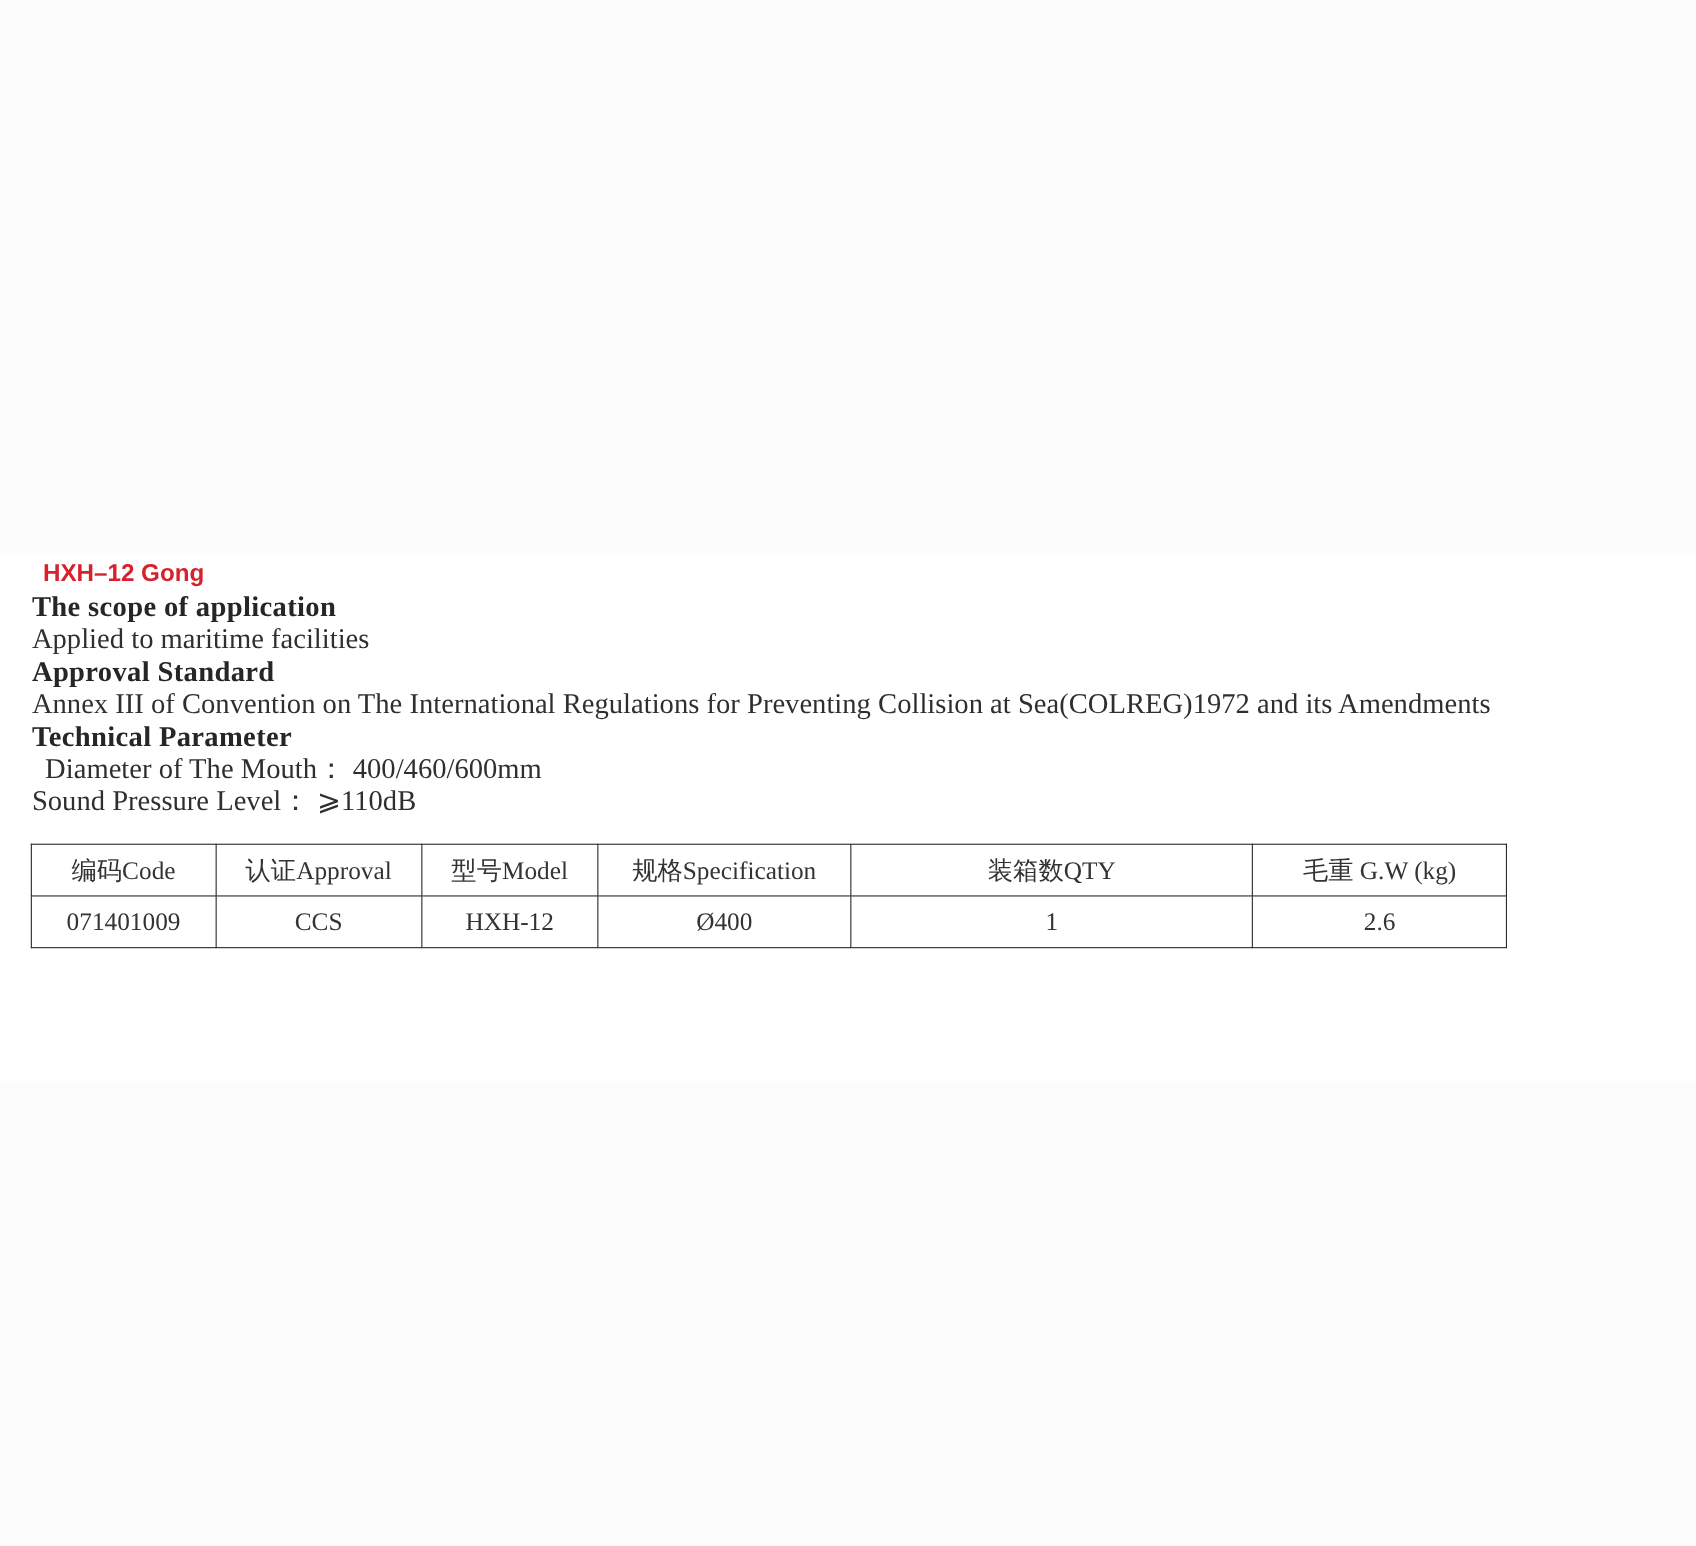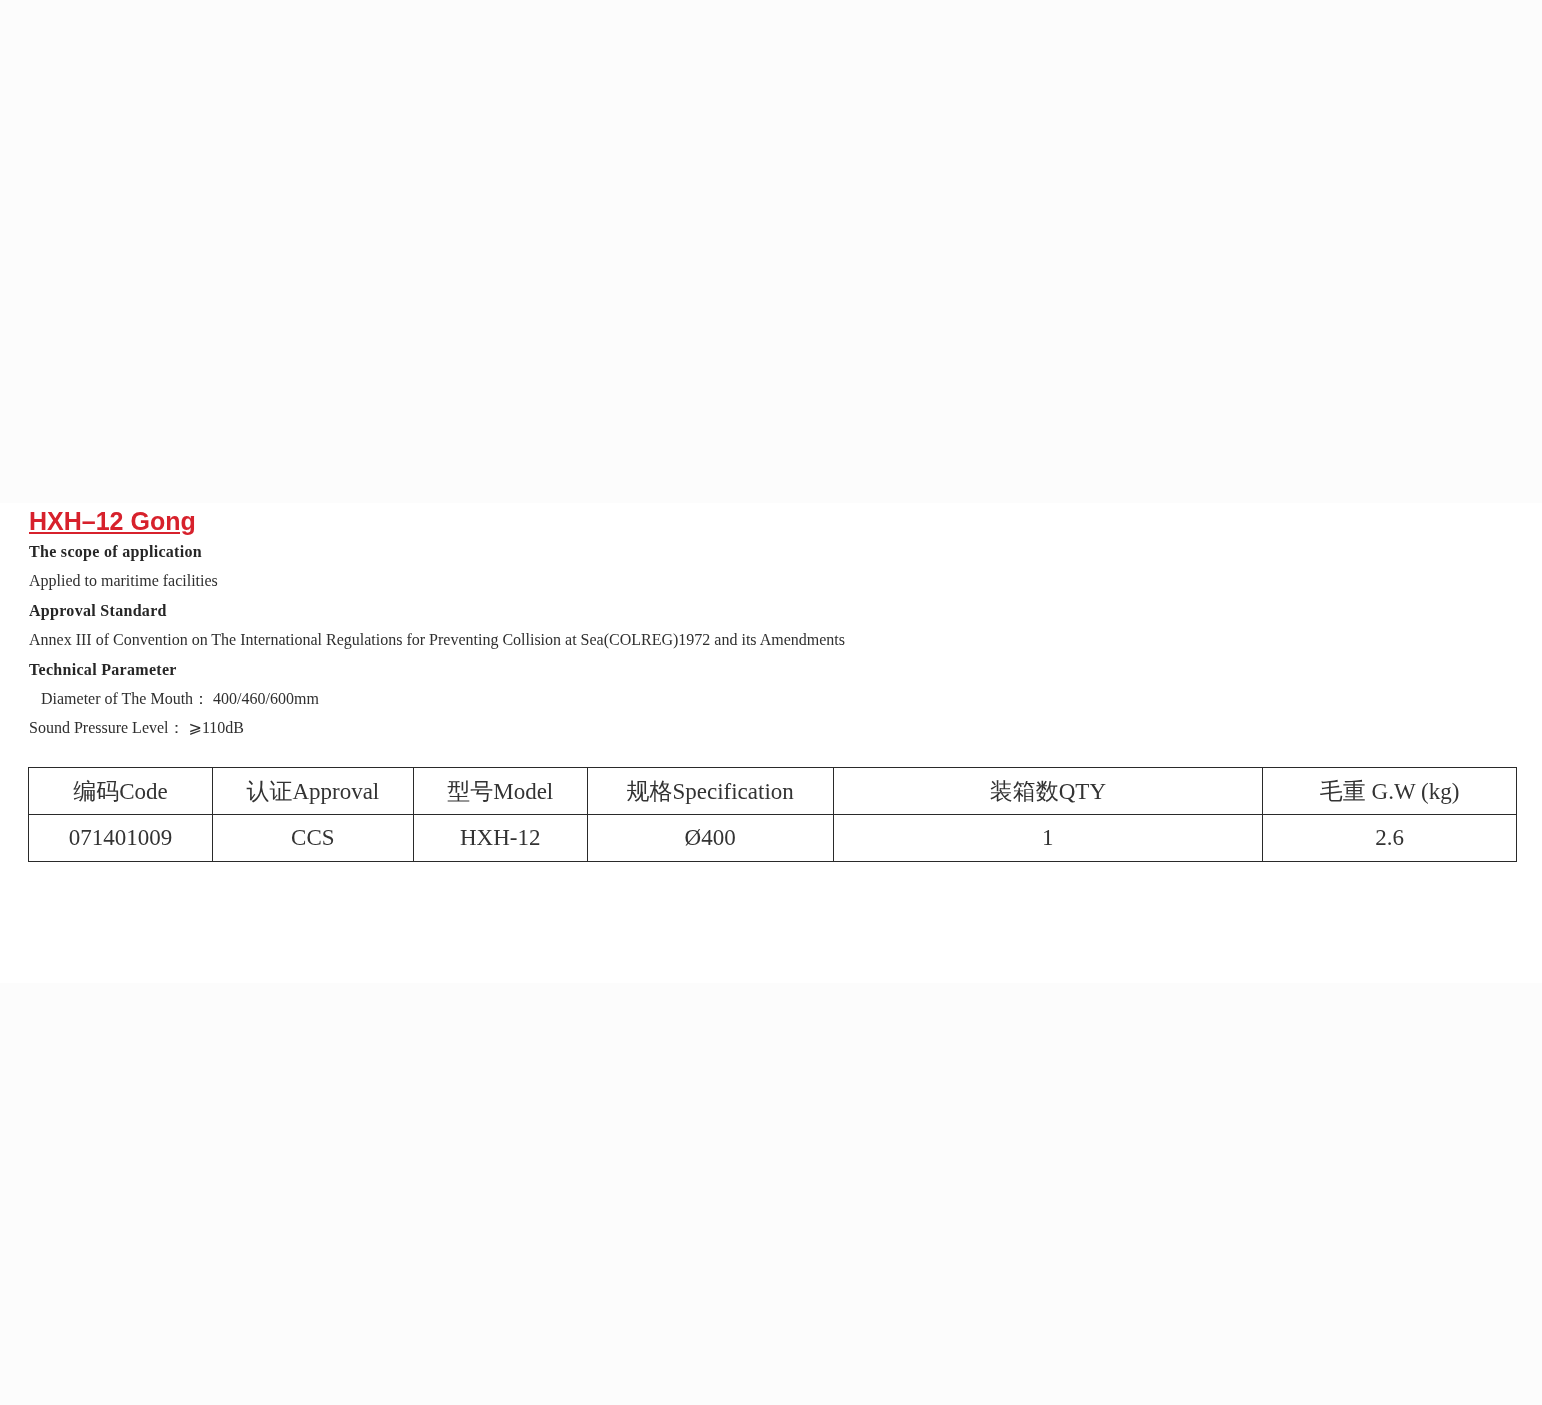--- a/index.html
+++ b/index.html
@@ -12,50 +12,49 @@
     color: #2b2b2b;
   }
   .content-band {
     position: absolute;
     left: 0; top: 503px;
     width: 1542px; height: 480px;
     background: #ffffff;
   }
   .title {
     position: absolute;
-    left: 29px; top: 505px;
+    left: 39px; top: 505px;
     font-family: "Liberation Sans", "DejaVu Sans", sans-serif;
     font-weight: bold;
-    font-size: 25px;
+    font-size: 22px;
     color: #d7212c;
     line-height: 32px;
     white-space: nowrap;
-    text-decoration: underline;
   }
   .line {
     position: absolute;
     left: 29px;
-    font-size: 16px;
+    font-size: 26px;
     line-height: 29px;
     white-space: nowrap;
     color: #2f2f2f;
   }
   .heading { font-weight: bold; color: #262626; letter-spacing: 0.3px; }
   .l1 { top: 537px; }
   .l2 { top: 566px; }
   .l3 { top: 596px; }
   .l4 { top: 625px; }
   .l5 { top: 655px; }
   .l6 { top: 684px; margin-left: 12px; }
   .l7 { top: 713px; }
 
   table.spec {
     position: absolute;
     left: 28px; top: 767px;
-    width: 1489px;
+    width: 1342px;
     border-collapse: collapse;
     font-size: 23px;
     color: #333;
   }
   table.spec td, table.spec th {
     border: 1.5px solid #2a2a2a;
     height: 46px;
     padding: 0;
     text-align: center;
     vertical-align: middle;

